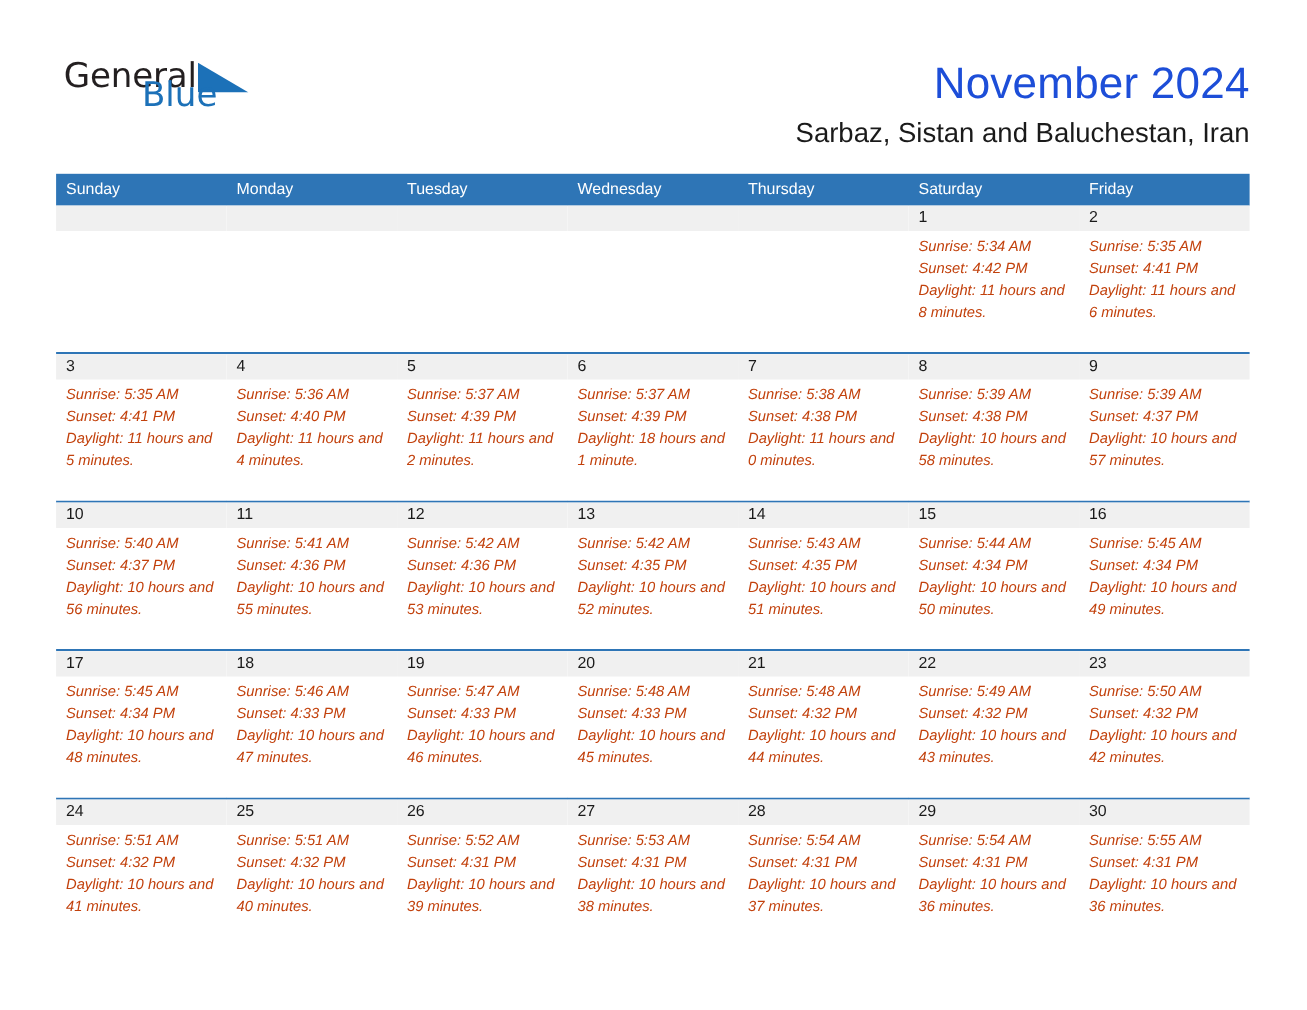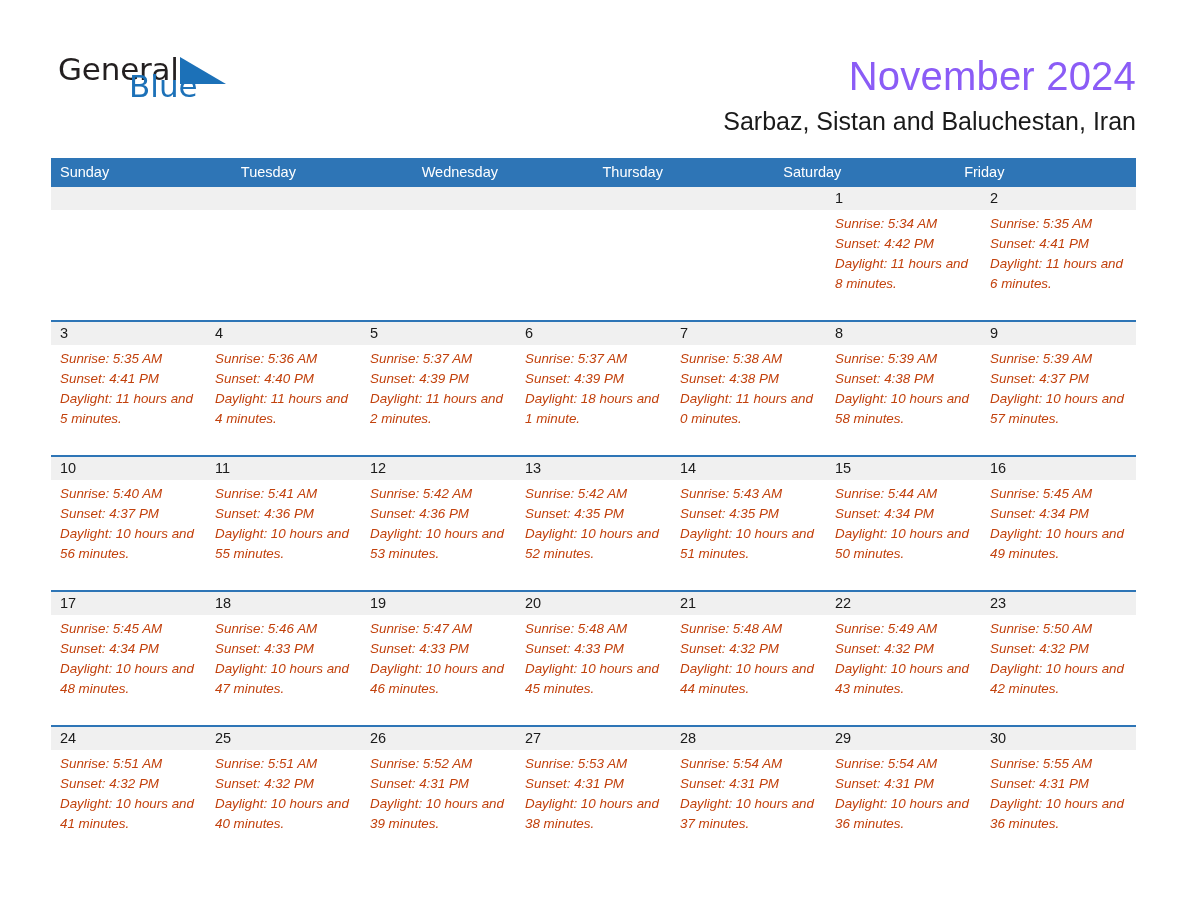--- a/index.html
+++ b/index.html
@@ -71,21 +71,21 @@
   .title-block {
     position: absolute;
     right: 52px;
     top: 52px;
     text-align: right;
   }
   .cal-title {
     font-size: 40px;
     line-height: 48px;
     font-weight: normal;
-    color: #8b5cf6;
+    color: #1d4ed8;
     margin: 0;
     letter-spacing: 0.2px;
   }
   .cal-subtitle {
     font-size: 25px;
     line-height: 34px;
     font-weight: normal;
     color: #1a1a1a;
     margin: 4px 0 0 0;
   }
@@ -172,20 +172,21 @@
       <h1 class="cal-title">November 2024</h1>
       <h2 class="cal-subtitle">Sarbaz, Sistan and Baluchestan, Iran</h2>
     </div>
 
   </div>
 
   <div class="calendar">
 
     <div class="dow-row">
       <div class="dow-cell">Sunday</div>
+      <div class="dow-cell">Monday</div>
       <div class="dow-cell">Tuesday</div>
       <div class="dow-cell">Wednesday</div>
       <div class="dow-cell">Thursday</div>
       <div class="dow-cell">Saturday</div>
       <div class="dow-cell">Friday</div>
     </div>
 
     <div id="weeks-container">
         <div class="week-row first">
           <div class="day-cell empty">

